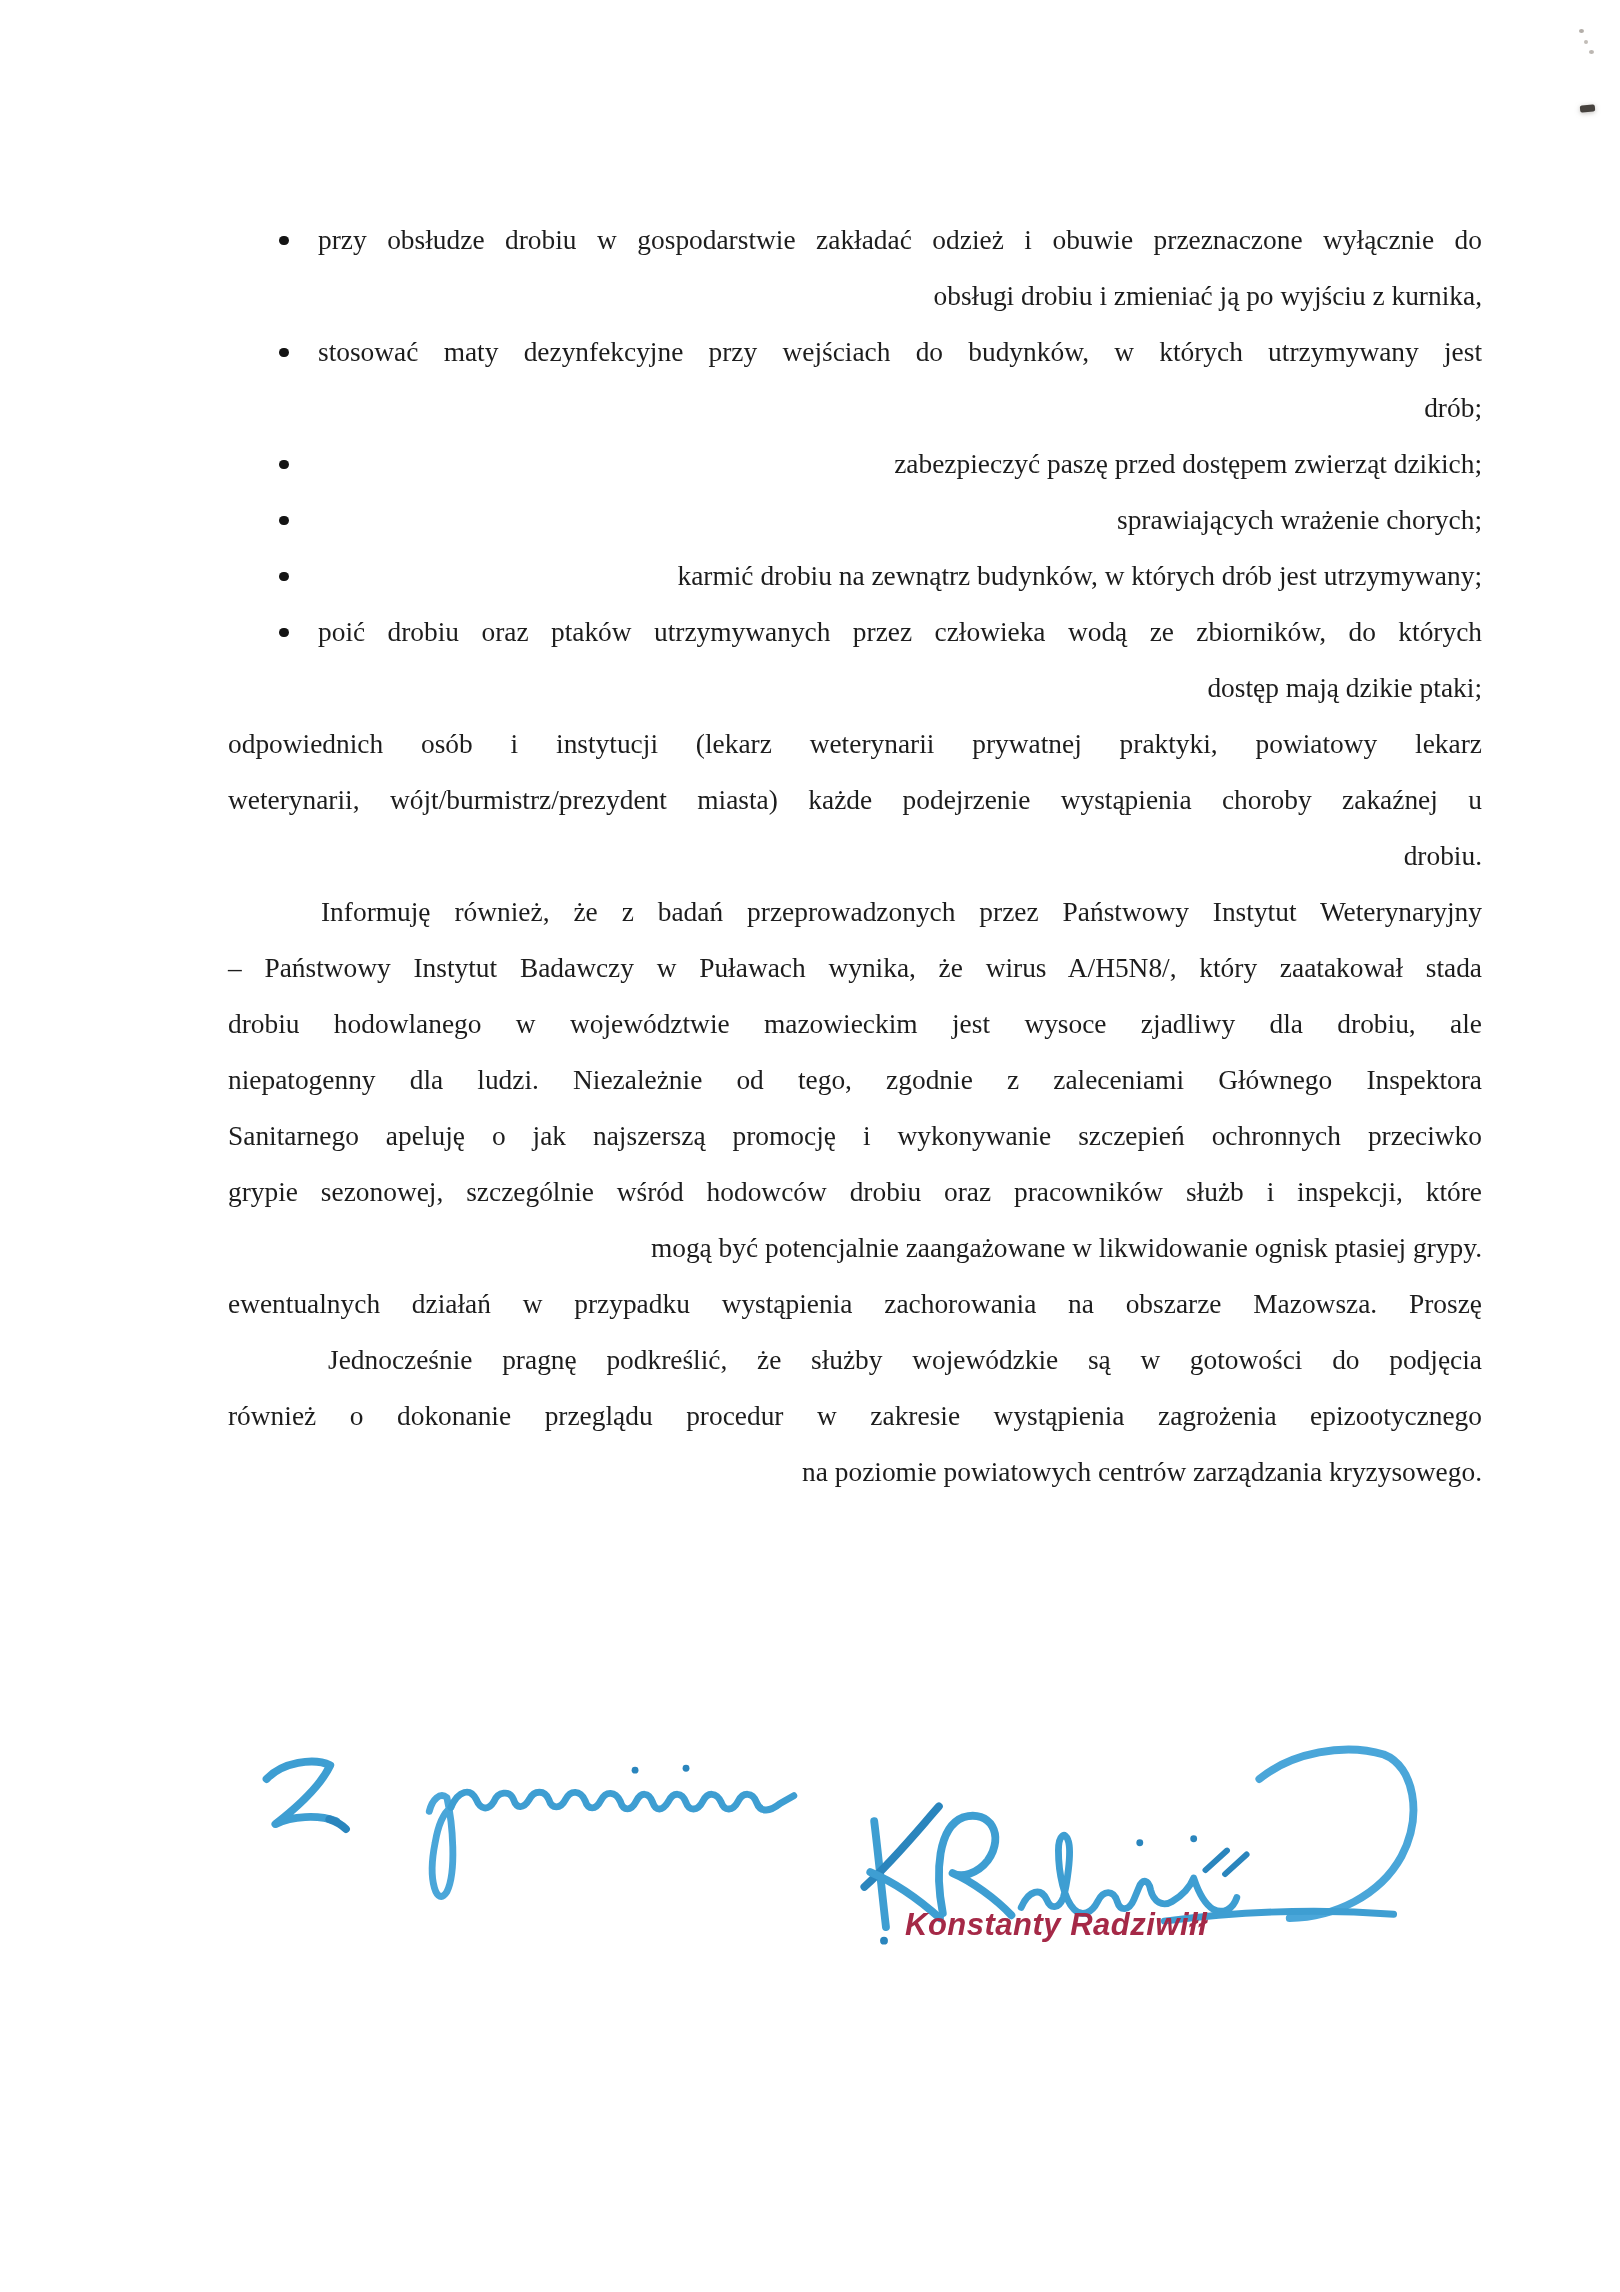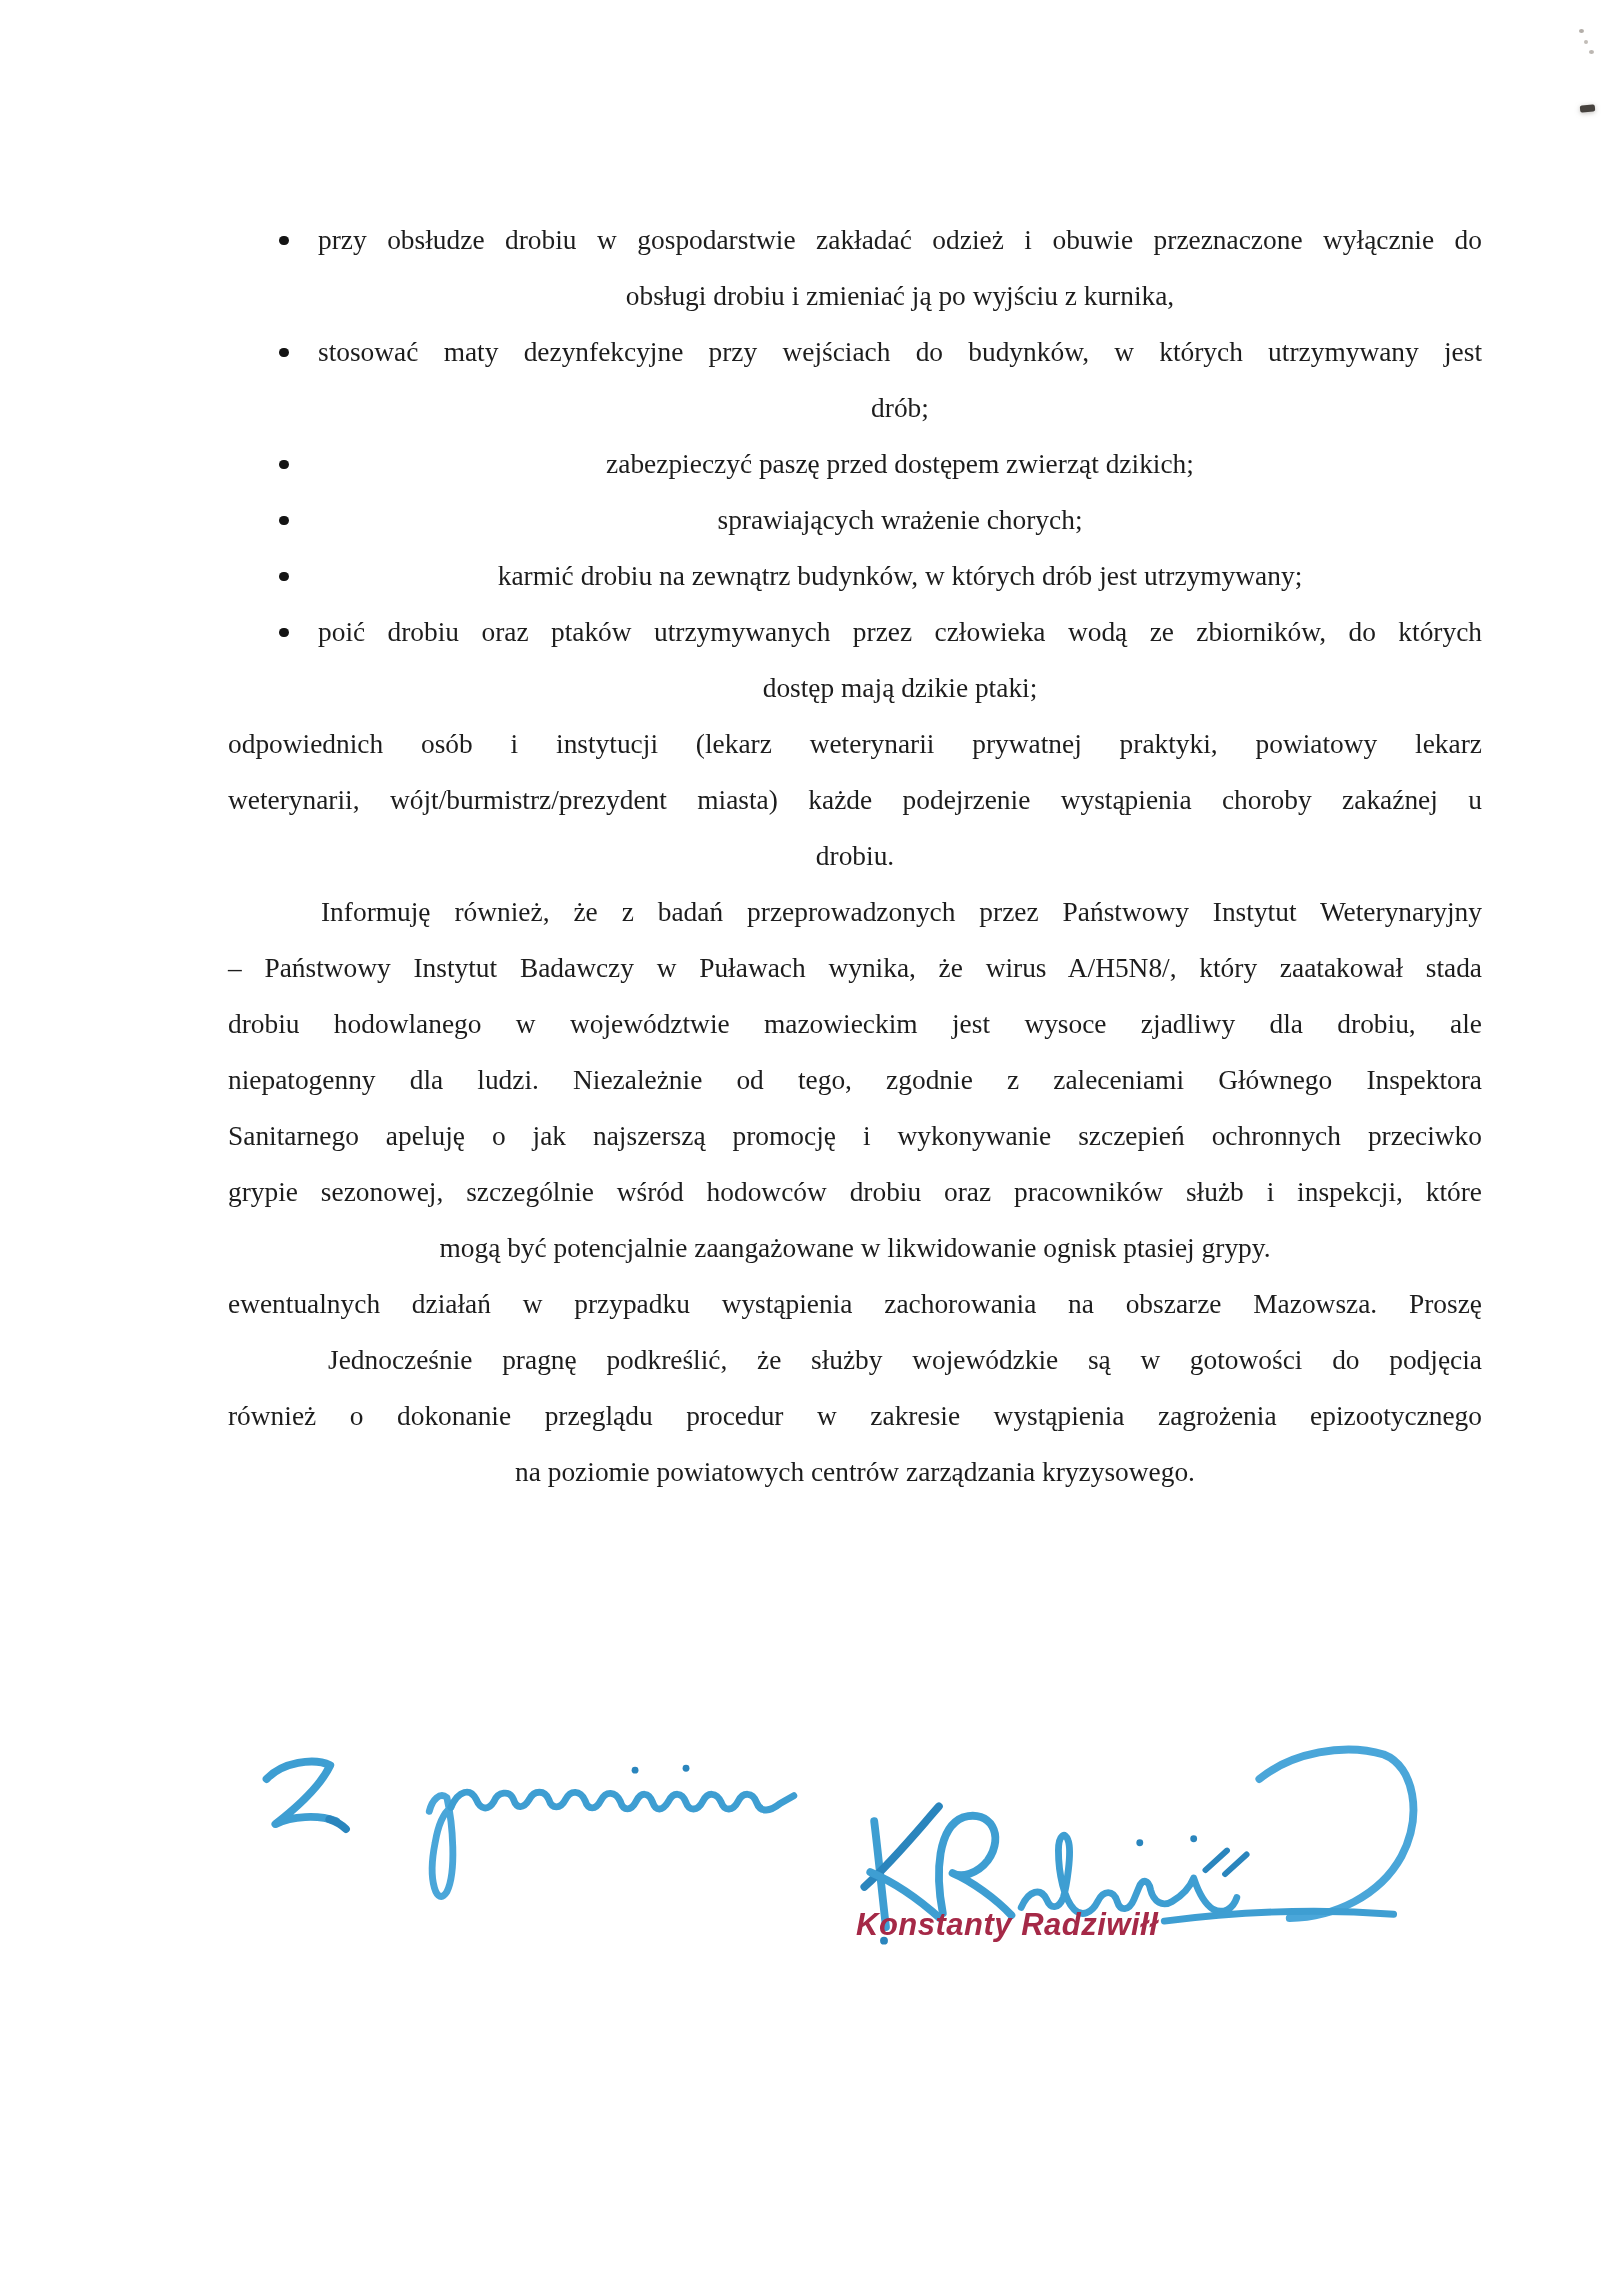--- a/index.html
+++ b/index.html
@@ -14,21 +14,21 @@
   }
   .content{
     position:absolute;
     left:228px;top:212px;
     width:1254px;
     font-size:27.4px;
   }
   .ln{
     line-height:56px;
     min-height:56px;
-    text-align:center;
+    text-align:right;
   }
   .j{ text-align:justify; text-align-last:justify; }
   .blist .ln{ padding-left:90px; }
   .bitem{ position:relative; }
   .bitem::before{
     content:"";
     position:absolute;
     left:51px;top:23.5px;
     width:9.8px;height:9.8px;
     border-radius:50%;
@@ -40,21 +40,21 @@
     line-height:56px;
     min-height:56px;
     color:#111;
   }
   .ind-p1{ padding-left:47px; }
   .ind-p2{ padding-left:93px; }
   .ind-p3{ padding-left:100px; }
   .sig-svg{ position:absolute; left:0; top:1725px; }
   .signatory{
     position:absolute;
-    left:856px;top:1907px;
+    left:905px;top:1907px;
     font-family:"Liberation Sans","DejaVu Sans",sans-serif;
     font-style:italic;
     font-weight:bold;
     font-size:31px;
     letter-spacing:0.5px;
     color:#a52947;
   }
   .speck{ position:absolute; border-radius:50%; background:#b3aea9; }
   .speck.s1{ left:1579px; top:29px;  width:4.9px; height:3.9px; }
   .speck.s2{ left:1584px; top:40px;  width:3.9px; height:3.9px; background:#c2bdb8; }

